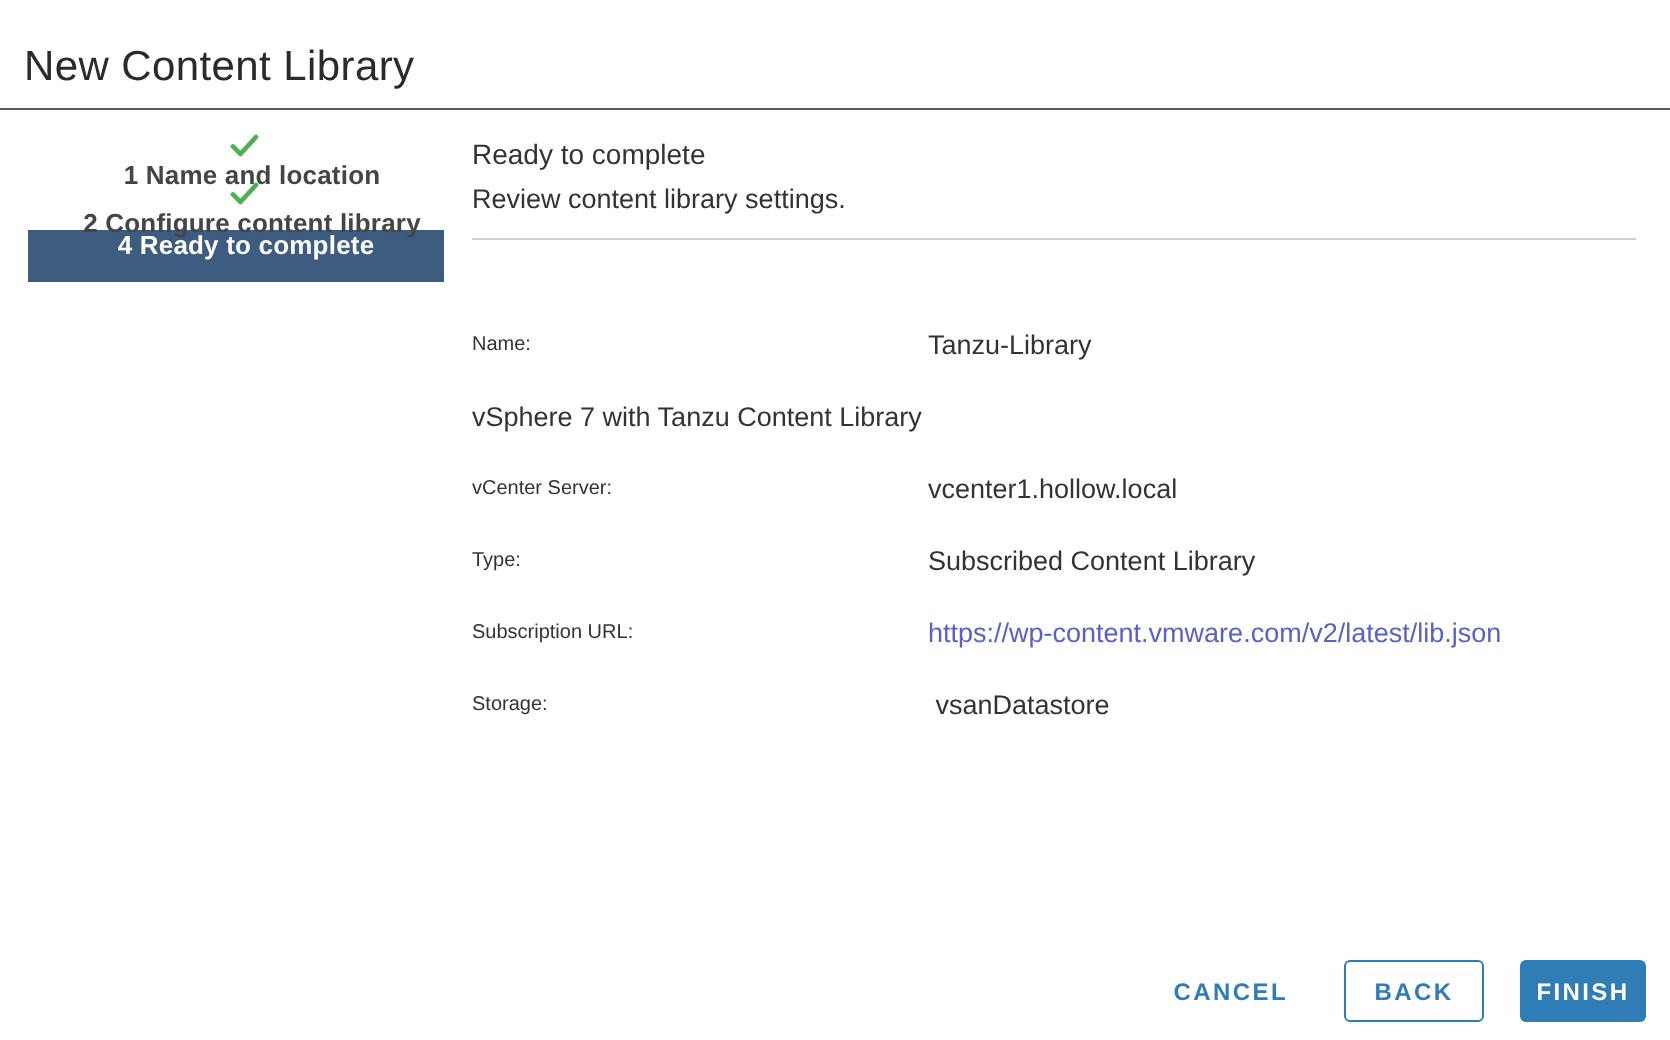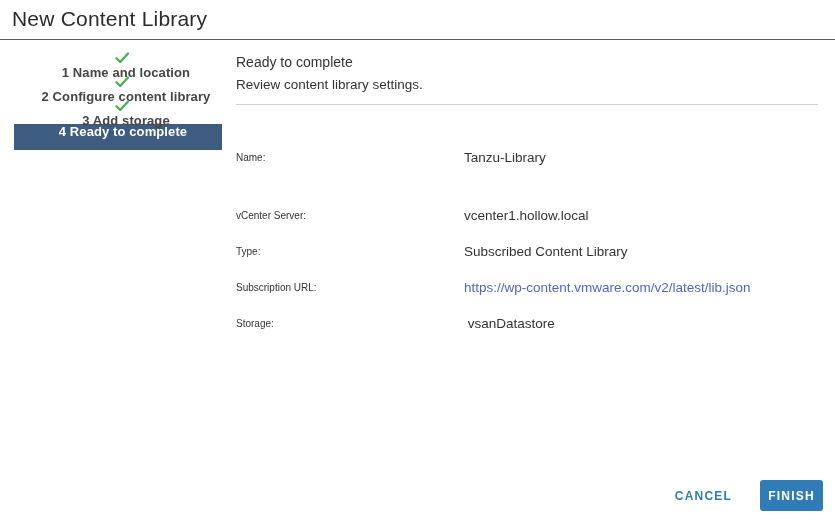--- a/index.html
+++ b/index.html
@@ -15,21 +15,21 @@
   html,body{margin:0;padding:0;}
   body{
     width:835px;height:520px;
     background:#ffffff;
     font-family:"Liberation Sans", sans-serif;
     color:var(--text-dark);
     position:relative;
     overflow:hidden;
   }
   .dialog-header{
-    padding:7px 12px 8px 12px;
+    padding:22px 12px 8px 12px;
     border-bottom:1px solid var(--header-divider);
   }
   .dialog-header h1{
     margin:0;
     font-size:21px;
     font-weight:400;
     color:#2b2b2b;
     letter-spacing:.2px;
   }
   .body-row{
@@ -174,43 +174,36 @@
           <span class="step-label">1 Name and location</span>
         </div>
         <div class="step">
           <span class="check">
             <svg width="15" height="12" viewBox="0 0 15 12">
               <path d="M1.5 6.2 L5.2 10 L13 1.5" fill="none" stroke="#4caf50" stroke-width="2.3" stroke-linecap="round" stroke-linejoin="round"></path>
             </svg>
           </span>
           <span class="step-label">2 Configure content library</span>
         </div>
-        <div class="step">
-          <span class="check">
-            <svg width="15" height="12" viewBox="0 0 15 12">
-              <path d="M1.5 6.2 L5.2 10 L13 1.5" fill="none" stroke="#4caf50" stroke-width="2.3" stroke-linecap="round" stroke-linejoin="round"></path>
-            </svg>
-          </span>
-          <span class="step-label">3 Add storage</span>
-        </div>
         <div class="step active">
           <span class="step-label">4 Ready to complete</span>
         </div>
       </nav>
 
     <main class="content">
       <div class="content-title">Ready to complete</div>
       <div class="content-sub">Review content library settings.</div>
       <hr class="content-divider">
       <div class="fields" id="fields">
           <div class="field-row">
             <div class="field-label">Name:</div>
             <div class="field-value">Tanzu-Library</div>
           </div>
           <div class="field-row">
+            <div class="field-value">vSphere 7 with Tanzu Content Library</div>
           </div>
           <div class="field-row">
             <div class="field-label">vCenter Server:</div>
             <div class="field-value">vcenter1.hollow.local</div>
           </div>
           <div class="field-row">
             <div class="field-label">Type:</div>
             <div class="field-value">Subscribed Content Library</div>
           </div>
           <div class="field-row">
@@ -220,15 +213,16 @@
           <div class="field-row">
             <div class="field-label">Storage:</div>
             <div class="field-value"> vsanDatastore</div>
           </div>
         </div>
     </main>
   </div>
 
   <footer class="dialog-footer">
     <button class="btn btn-link">CANCEL</button>
+    <button class="btn btn-outline">BACK</button>
     <button class="btn btn-primary">FINISH</button>
   </footer>
 </div>
 
 </body></html>

